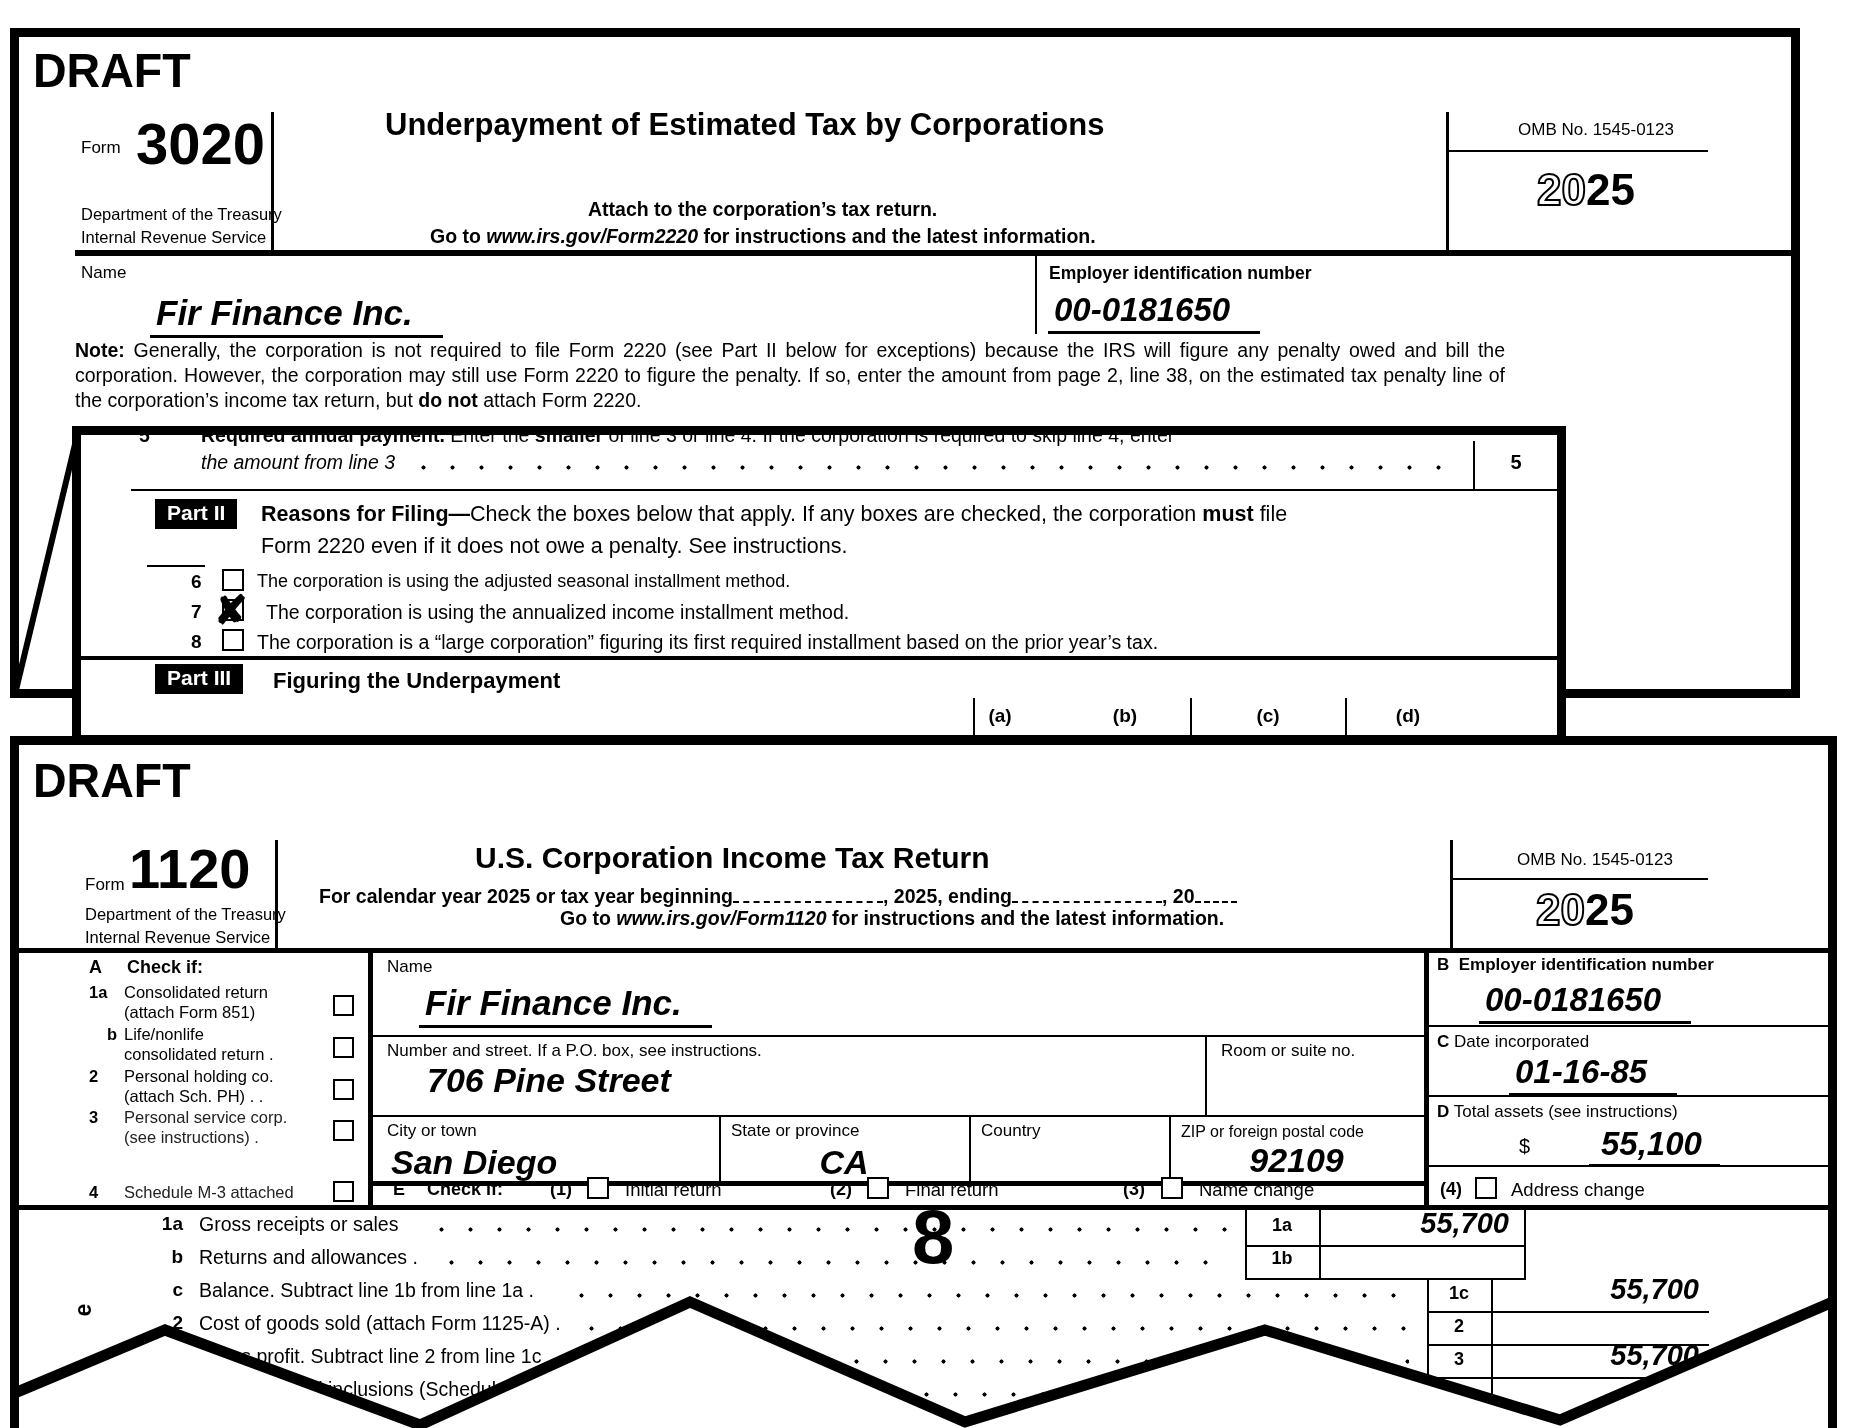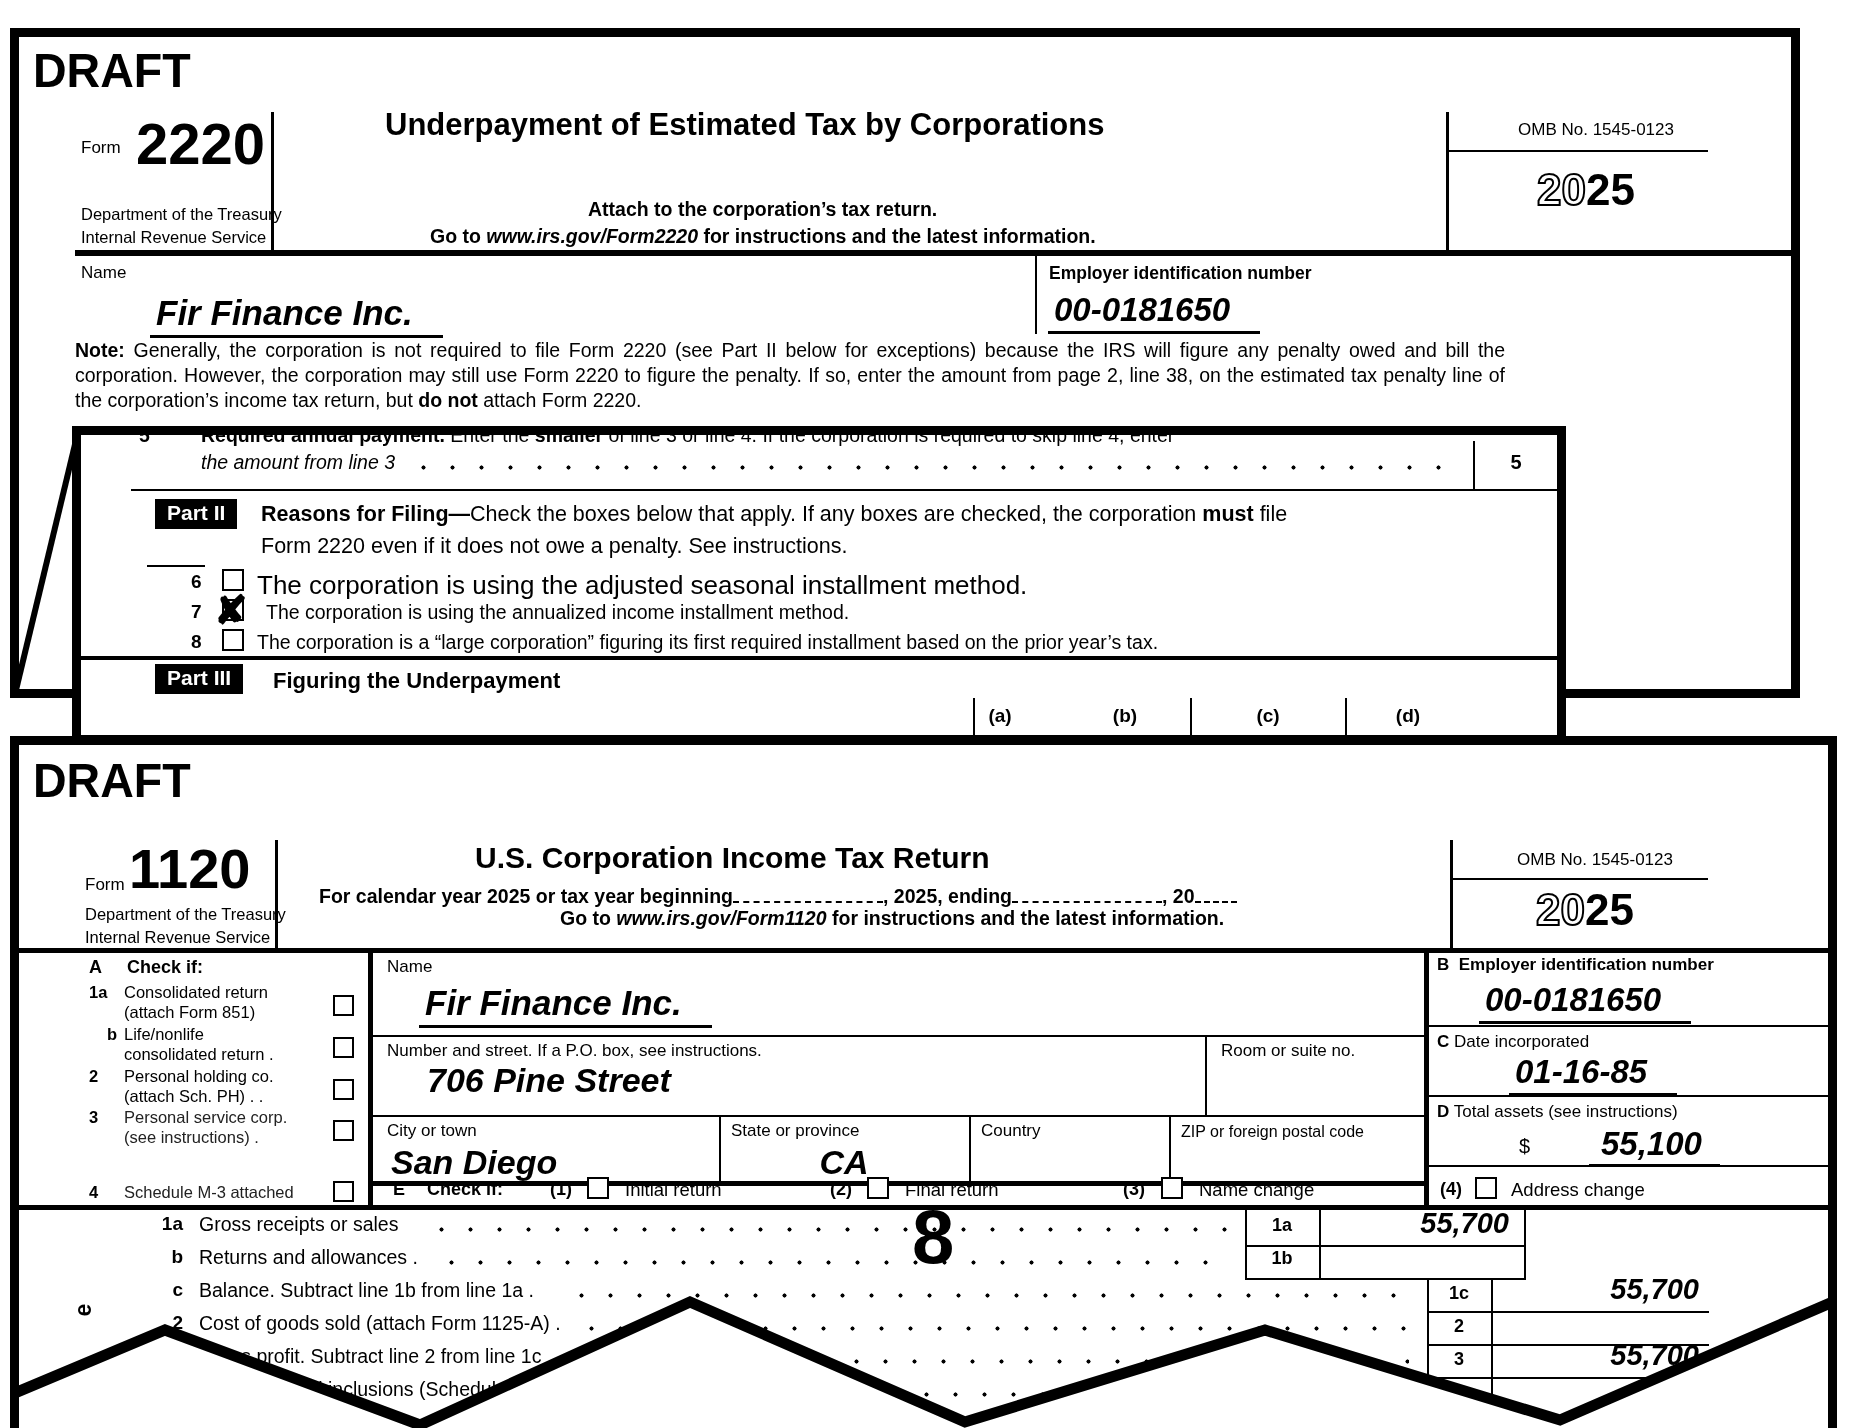--- a/index.html
+++ b/index.html
@@ -24,21 +24,21 @@
 </style>
 </head>
 <body>
 
 <div id="page">
 
   <div class="sheet" style="left:10px;top:28px;width:1790px;height:670px;z-index:1;">
     <div class="t draft" style="left:14px;top:5px;">DRAFT</div>
 
     <div class="t" style="left:62px;top:101px;font-size:17px;">Form</div>
-    <div class="t b" style="left:117px;top:74px;font-size:58px;">2220</div>
+    <div class="t b" style="left:117px;top:74px;font-size:58px;">3020</div>
     <div class="t" style="left:62px;top:168px;font-size:16.5px;">Department of the Treasury</div>
     <div class="t" style="left:62px;top:191px;font-size:16.5px;">Internal Revenue Service</div>
     <div class="vl" style="left:252px;top:75px;width:3px;height:141px;"></div>
 
     <div class="t b" style="left:366px;top:70px;font-size:31px;">Underpayment of Estimated Tax by Corporations</div>
     <div class="t b" style="left:569px;top:161px;font-size:19.5px;">Attach to the corporation’s tax return.</div>
     <div class="t b" style="left:411px;top:188px;font-size:19.5px;"><span>Go to </span><span style="font-style:italic;">www.irs.gov/Form2220</span><span> for instructions and the latest information.</span></div>
 
     <div class="vl" style="left:1427px;top:75px;width:3px;height:141px;"></div>
     <div class="t c" style="left:1427px;top:83px;width:300px;font-size:17px;">OMB No. 1545-0123</div>
@@ -65,21 +65,21 @@
     <div class="t b c" style="left:1394px;top:16px;width:82px;font-size:20px;">5</div>
     <div class="hl" style="left:50px;top:54px;width:1426px;height:2px;"></div>
 
     <div class="pbox" style="left:74px;top:64px;">Part II</div>
     <div class="t" style="left:180px;top:67px;font-size:21.5px;"><span class="b">Reasons for Filing—</span><span>Check the boxes below that apply. If any boxes are checked, the corporation </span><span class="b">must</span><span> file</span></div>
     <div class="t" style="left:180px;top:99px;font-size:21.5px;">Form 2220 even if it does not owe a penalty. See instructions.</div>
     <div class="hl" style="left:66px;top:130px;width:58px;height:2px;"></div>
 
     <div class="t b" style="left:110px;top:136px;font-size:19px;">6</div>
     <span class="cb" style="left:141px;top:134px;"></span>
-    <div class="t" style="left:176px;top:136px;font-size:26px;">The corporation is using the adjusted seasonal installment method.</div>
+    <div class="t" style="left:176px;top:136px;font-size:18px;">The corporation is using the adjusted seasonal installment method.</div>
 
     <div class="t b" style="left:110px;top:166px;font-size:19px;">7</div>
     <span class="cb" style="left:141px;top:164px;"></span>
     <div class="t b" style="left:133px;top:152px;font-size:40px;">✘</div>
     <div class="t" style="left:185px;top:166px;font-size:19.5px;">The corporation is using the annualized income installment method.</div>
 
     <div class="t b" style="left:110px;top:196px;font-size:19px;">8</div>
     <span class="cb" style="left:141px;top:194px;"></span>
     <div class="t" style="left:176px;top:196px;font-size:19.5px;">The corporation is a “large corporation” figuring its first required installment based on the prior year’s tax.</div>
 
@@ -160,20 +160,21 @@
 
     <div class="vl" style="left:700px;top:370px;width:2px;height:66px;"></div>
     <div class="vl" style="left:950px;top:370px;width:2px;height:66px;"></div>
     <div class="vl" style="left:1150px;top:370px;width:2px;height:66px;"></div>
     <div class="t" style="left:368px;top:376px;font-size:17px;">City or town</div>
     <div class="t" style="left:712px;top:376px;font-size:17px;">State or province</div>
     <div class="t" style="left:962px;top:376px;font-size:17px;">Country</div>
     <div class="t" style="left:1162px;top:378px;font-size:16px;">ZIP or foreign postal code</div>
     <div class="t fill" style="left:372px;top:398px;font-size:34px;">San Diego</div>
     <div class="t fill c" style="left:700px;top:398px;width:250px;font-size:34px;">CA</div>
+    <div class="t fill c" style="left:1150px;top:396px;width:255px;font-size:34px;"><span class="uv" style="padding:0 12px 1px;">92109</span></div>
     <div class="hl" style="left:349px;top:436px;width:1061px;height:5px;"></div>
 
     <div class="vl" style="left:1405px;top:203px;width:5px;height:260px;"></div>
     <div class="t b" style="left:1418px;top:210px;font-size:17px;text-align:center;"><span>B</span>&nbsp;&nbsp;<span>Employer identification number</span></div>
     <div class="t fill" style="left:1460px;top:236px;font-size:33px;"><span class="uv">00-0181650</span></div>
     <div class="hl" style="left:1410px;top:280px;width:399px;height:2px;"></div>
     <div class="t" style="left:1418px;top:287px;font-size:17px;"><span class="b">C</span> <span>Date incorporated</span></div>
     <div class="t fill" style="left:1490px;top:308px;font-size:33px;"><span class="uv">01-16-85</span></div>
     <div class="hl" style="left:1410px;top:350px;width:399px;height:2px;"></div>
     <div class="t" style="left:1418px;top:357px;font-size:17px;"><span class="b">D</span> <span>Total assets (see instructions)</span></div>

